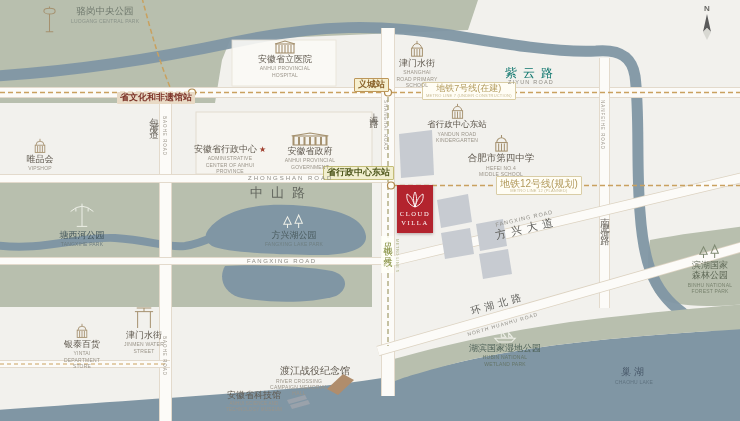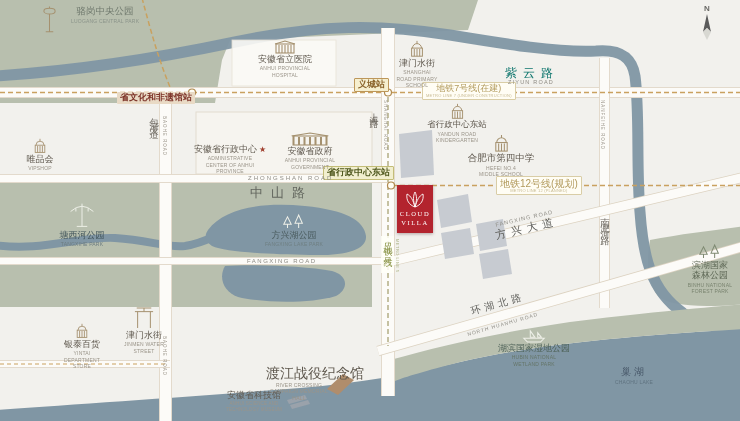--- a/index.html
+++ b/index.html
@@ -300,21 +300,21 @@
   </div>
 
   <div class="poi" style="left:684px;top:243px;width:52px;">
     <svg class="icn-g" width="26" height="17">
         <use href="#ic-trees"></use>
       </svg>
     <div class="zh" style="white-space:normal;width:42px;color:#5e6856;">滨湖国家森林公园</div>
     <div class="en" style="width:48px;color:#79836f;">BINHU NATIONAL FOREST PARK</div>
   </div>
 
-  <div class="poi" style="left:494px;top:328px;width:80px;">
+  <div class="poi" style="left:465px;top:328px;width:80px;">
     <svg class="icn-w" width="26" height="15">
         <use href="#ic-ship"></use>
       </svg>
     <div class="zh" style="color:#4e6258;">湖滨国家湿地公园</div>
     <div class="en" style="width:70px;color:#647568;">HUBIN NATIONAL WETLAND PARK</div>
   </div>
 
   <div class="poi" style="left:606px;top:366px;width:56px;">
     <div class="zh" style="font-size:10px;letter-spacing:3px;color:#48596a;">巢湖</div>
     <div class="en" style="color:#5f7380;">CHAOHU LAKE</div>
@@ -330,21 +330,21 @@
 
   <div class="poi" style="left:118px;top:306px;width:52px;">
     <svg class="icn" width="20" height="24">
         <use href="#ic-gate"></use>
       </svg>
     <div class="zh">津门水街</div>
     <div class="en" style="width:48px;">JINMEN WATER STREET</div>
   </div>
 
   <div class="poi" style="left:260px;top:365px;width:78px;">
-    <div class="zh" style="font-size:14px;margin-left:32px;">渡江战役纪念馆</div>
+    <div class="zh" style="font-size:10px;margin-left:32px;">渡江战役纪念馆</div>
     <div class="en" style="width:64px;">RIVER CROSSING CAMPAIGN MEMORIAL HALL</div>
   </div>
 
   <div class="poi" style="left:222px;top:390px;width:64px;">
     <div class="zh">安徽省科技馆</div>
     <div class="en" style="width:60px;font-size:4.5px;">ANHUI SCIENCE AND TECHNOLOGY MUSEUM</div>
   </div>
 
   <div class="compass">
     <div class="n">N</div>

